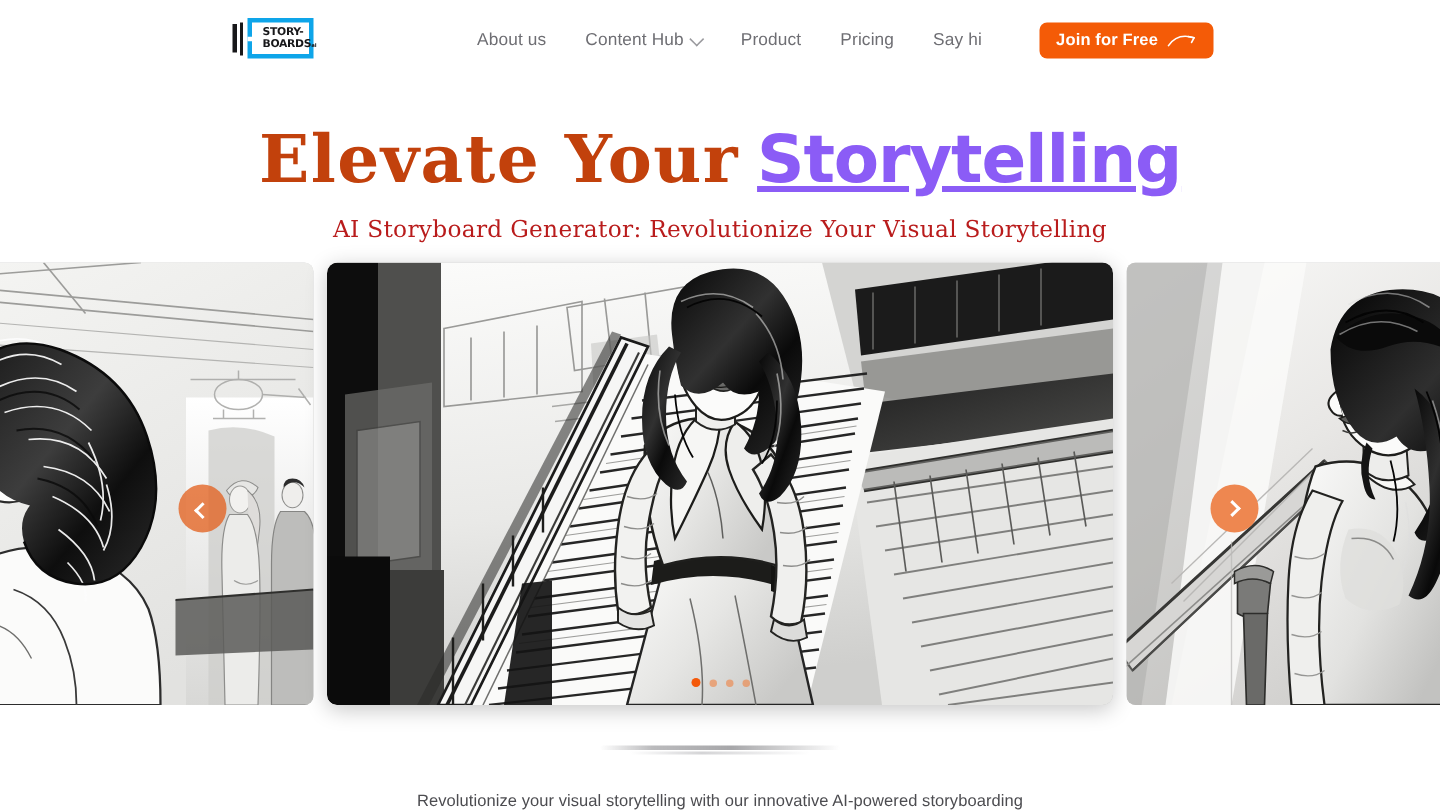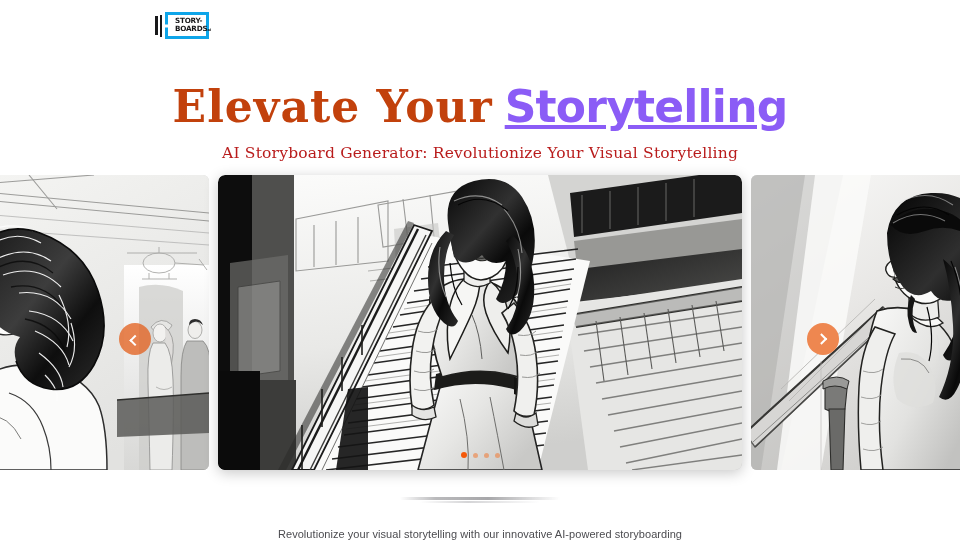--- a/index.html
+++ b/index.html
@@ -206,21 +206,46 @@
           <i class="b2"></i>
       </span>
       <span class="logo-frame">
         <span class="logo-txt">STORY-</span>
         <span class="logo-txt">
           <span>BOARDS</span><span class="tiny">ai</span>
         </span>
       </span>
     </div>
 
-
+    <nav class="nav">
+      <div class="nav-item">
+        <span>About us</span>
+      </div>
+      <div class="nav-item">
+        <span>Content Hub</span>
+        <span class="chev-down"></span>
+      </div>
+      <div class="nav-item">
+        <span>Product</span>
+      </div>
+      <div class="nav-item">
+        <span>Pricing</span>
+      </div>
+      <div class="nav-item">
+        <span>Say hi</span>
+      </div>
+    </nav>
+
+    <button class="cta">
+      <span class="cta-label">Join for Free</span>
+      <svg class="cta-swoosh" width="20" height="10" viewBox="0 0 20 10">
+        <path d="M1 8.4 C5 2.6, 10.5 0.8, 18 3.2" fill="none" stroke="#ffffff" stroke-width="1.1" stroke-linecap="round"></path>
+        <path d="M18 3.2 L14.2 2.4 M18 3.2 L16.4 6.3" fill="none" stroke="#ffffff" stroke-width="1.1" stroke-linecap="round"></path>
+      </svg>
+    </button>
   </div>
 
   <div class="hero">
     <h1 class="headline">
       <span class="dark">Elevate Your</span>
       <span class="accent">Storytelling</span>
     </h1>
     <p class="subtitle">AI Storyboard Generator: Revolutionize Your Visual Storytelling</p>
   </div>
 

